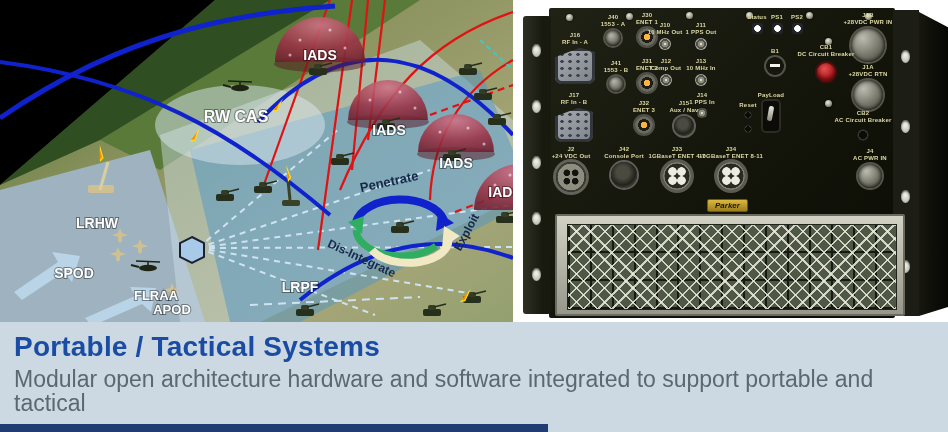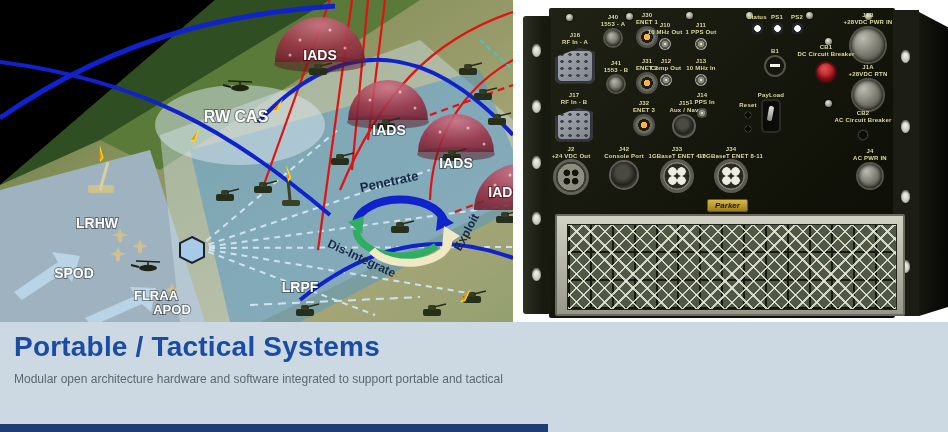--- a/index.html
+++ b/index.html
@@ -68,21 +68,21 @@
             background:linear-gradient(#d2d2c4,#96968a);border:2px solid #6a6a60;box-sizing:border-box;}
   .hx-grid{position:absolute;left:10px;top:8px;width:328px;height:84px;border:1px solid #20241a;
            background:repeating-linear-gradient(45deg,rgba(232,234,222,.85) 0 1.6px,transparent 1.6px 10px),
                       repeating-linear-gradient(-45deg,rgba(232,234,222,.85) 0 1.6px,transparent 1.6px 10px),
                       repeating-linear-gradient(90deg,#171a10 0 2px,transparent 2px 21.9px),
                       repeating-linear-gradient(0deg,#171a10 0 2px,transparent 2px 28px),#4e5844;}
 
   
   .footer{position:absolute;left:0;top:322px;width:948px;height:110px;background:#ccd9e2;}
   .footer h1{margin:9px 0 5px 14px;font-size:28px;font-weight:bold;color:#1a4ca3;letter-spacing:.2px;}
-  .footer p{margin:0 0 0 14px;font-size:12px;line-height:23.5px;color:#5c6770;}
+  .footer p{margin:0 0 0 14px;font-size:23px;line-height:23.5px;color:#5c6770;}
   .footbar{position:absolute;left:0;bottom:0;width:548px;height:8px;background:#1f3d72;}
 </style>
 </head>
 <body>
 
 <div id="stage">
 
   <div class="battle">
     <svg width="513" height="322" viewBox="0 0 513 322">
       <defs>

